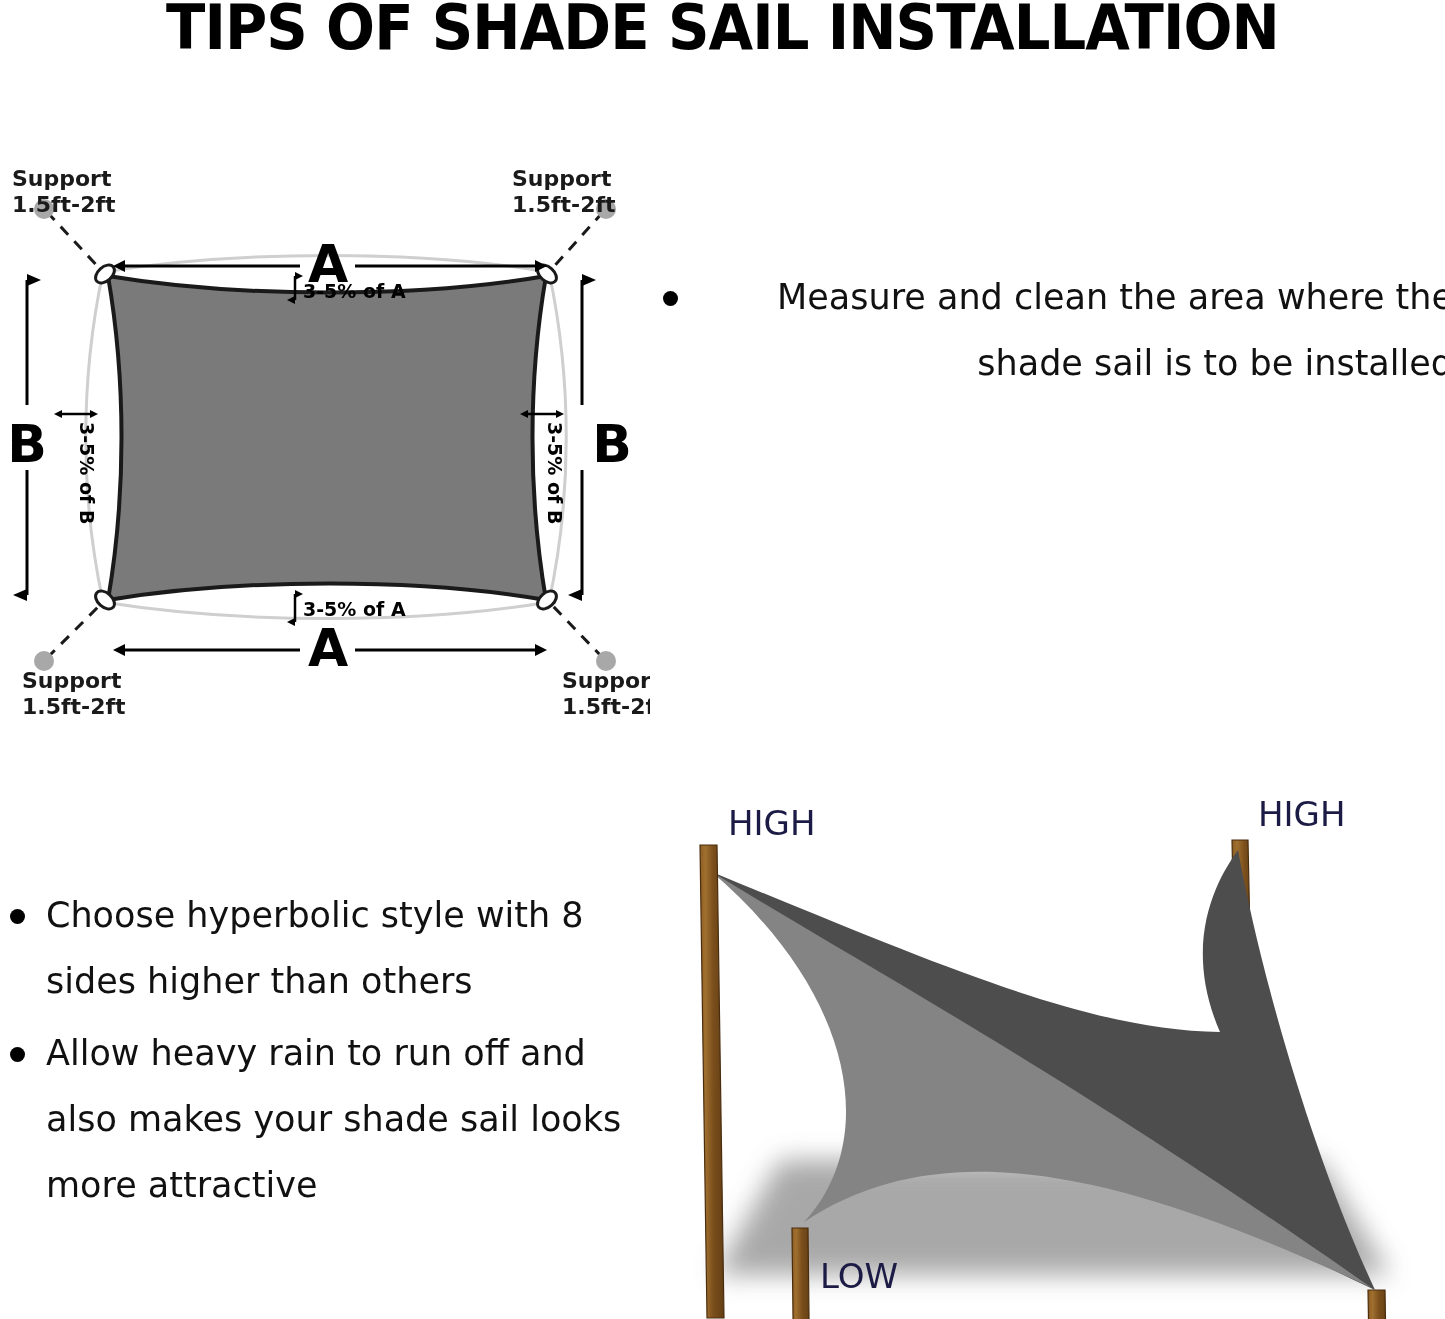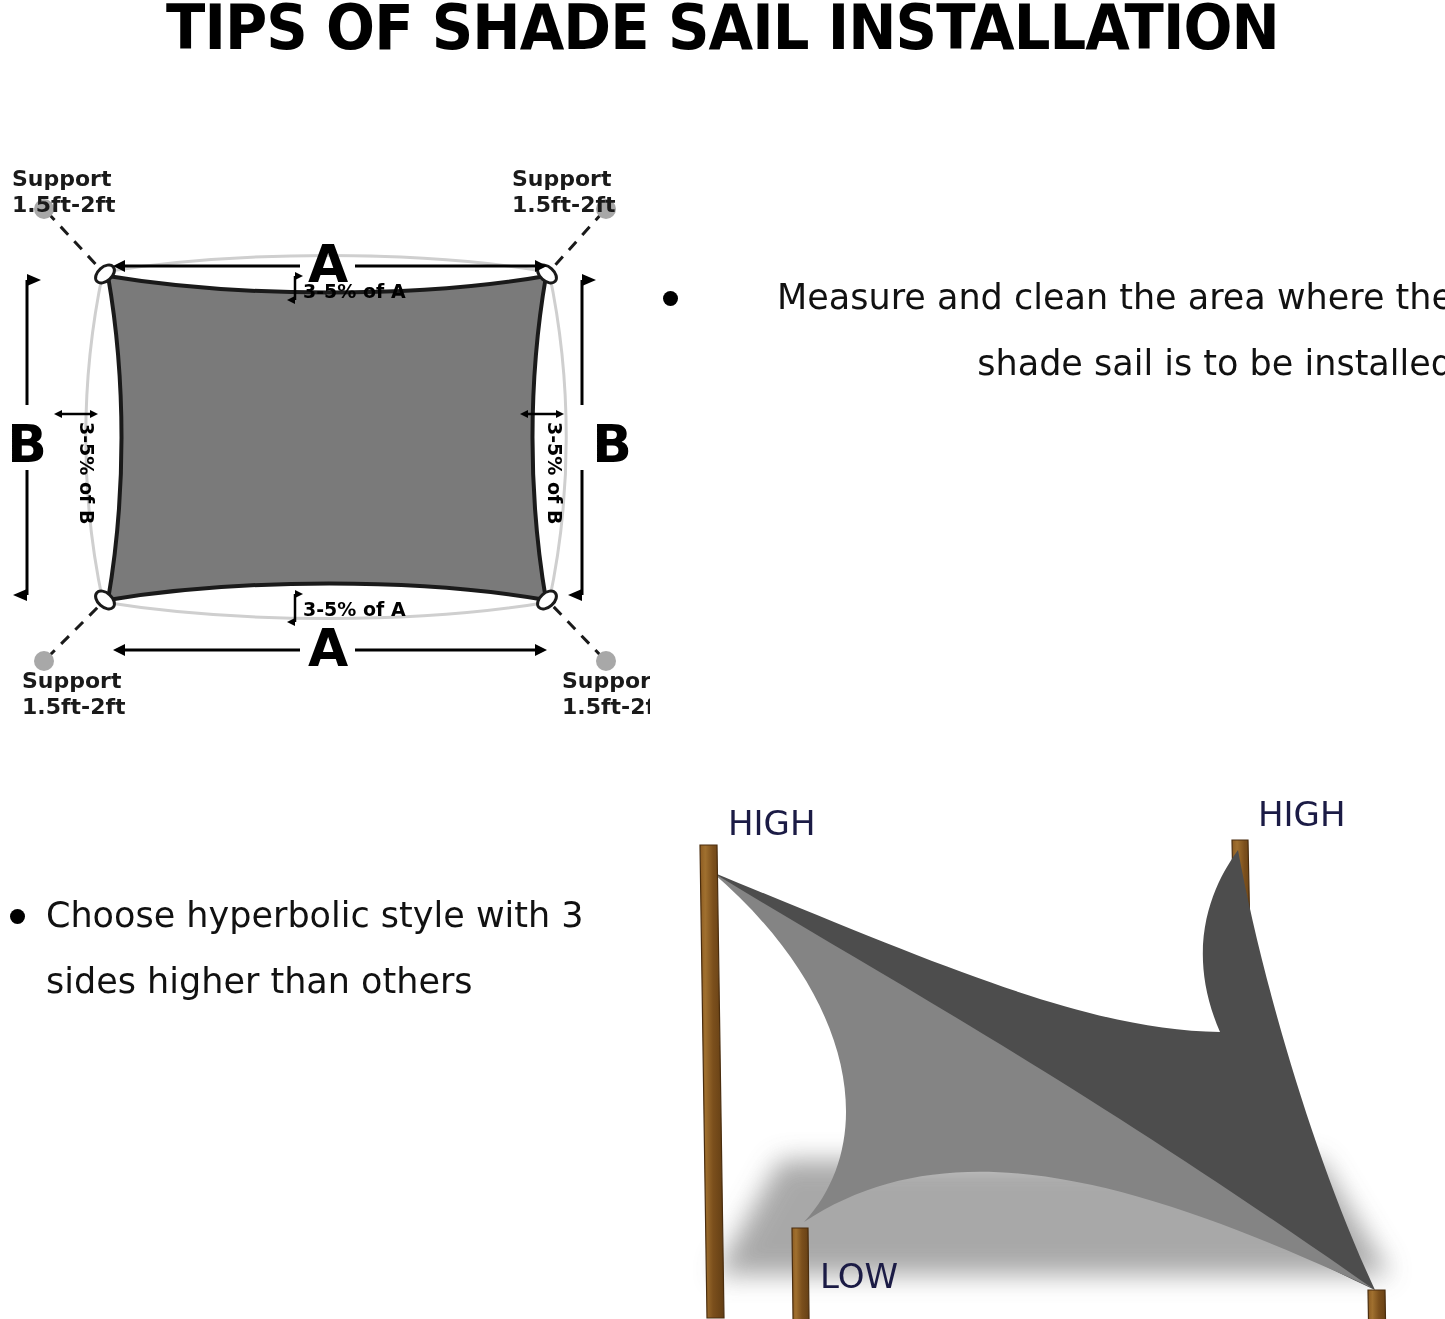--- a/index.html
+++ b/index.html
@@ -160,21 +160,25 @@
 <ul id="bullets-top" class="bullets">
   <li>
     <span class="dot"></span>
     <span>Measure and clean the area where the shade sail is to be installed</span>
   </li>
 </ul>
 
 <ul id="bullets-bottom" class="bullets">
   <li>
     <span class="dot"></span>
-    <span>Choose hyperbolic style with 3 sides higher than others</span>
+    <span>Choose hyperbolic style with 8 sides higher than others</span>
+  </li>
+  <li>
+    <span class="dot"></span>
+    <span>Allow heavy rain to run off and also makes your shade sail looks more attractive</span>
   </li>
 </ul>
 
 <svg id="svg-hyper" width="825" height="539" viewBox="0 0 825 539">
 
   <defs>
     <linearGradient id="postGrad" x1="0" y1="0" x2="1" y2="0">
       <stop offset="0%" stop-color="#8d5c22"></stop>
       <stop offset="22%" stop-color="#a0702f"></stop>
       <stop offset="55%" stop-color="#7b4f1c"></stop>

